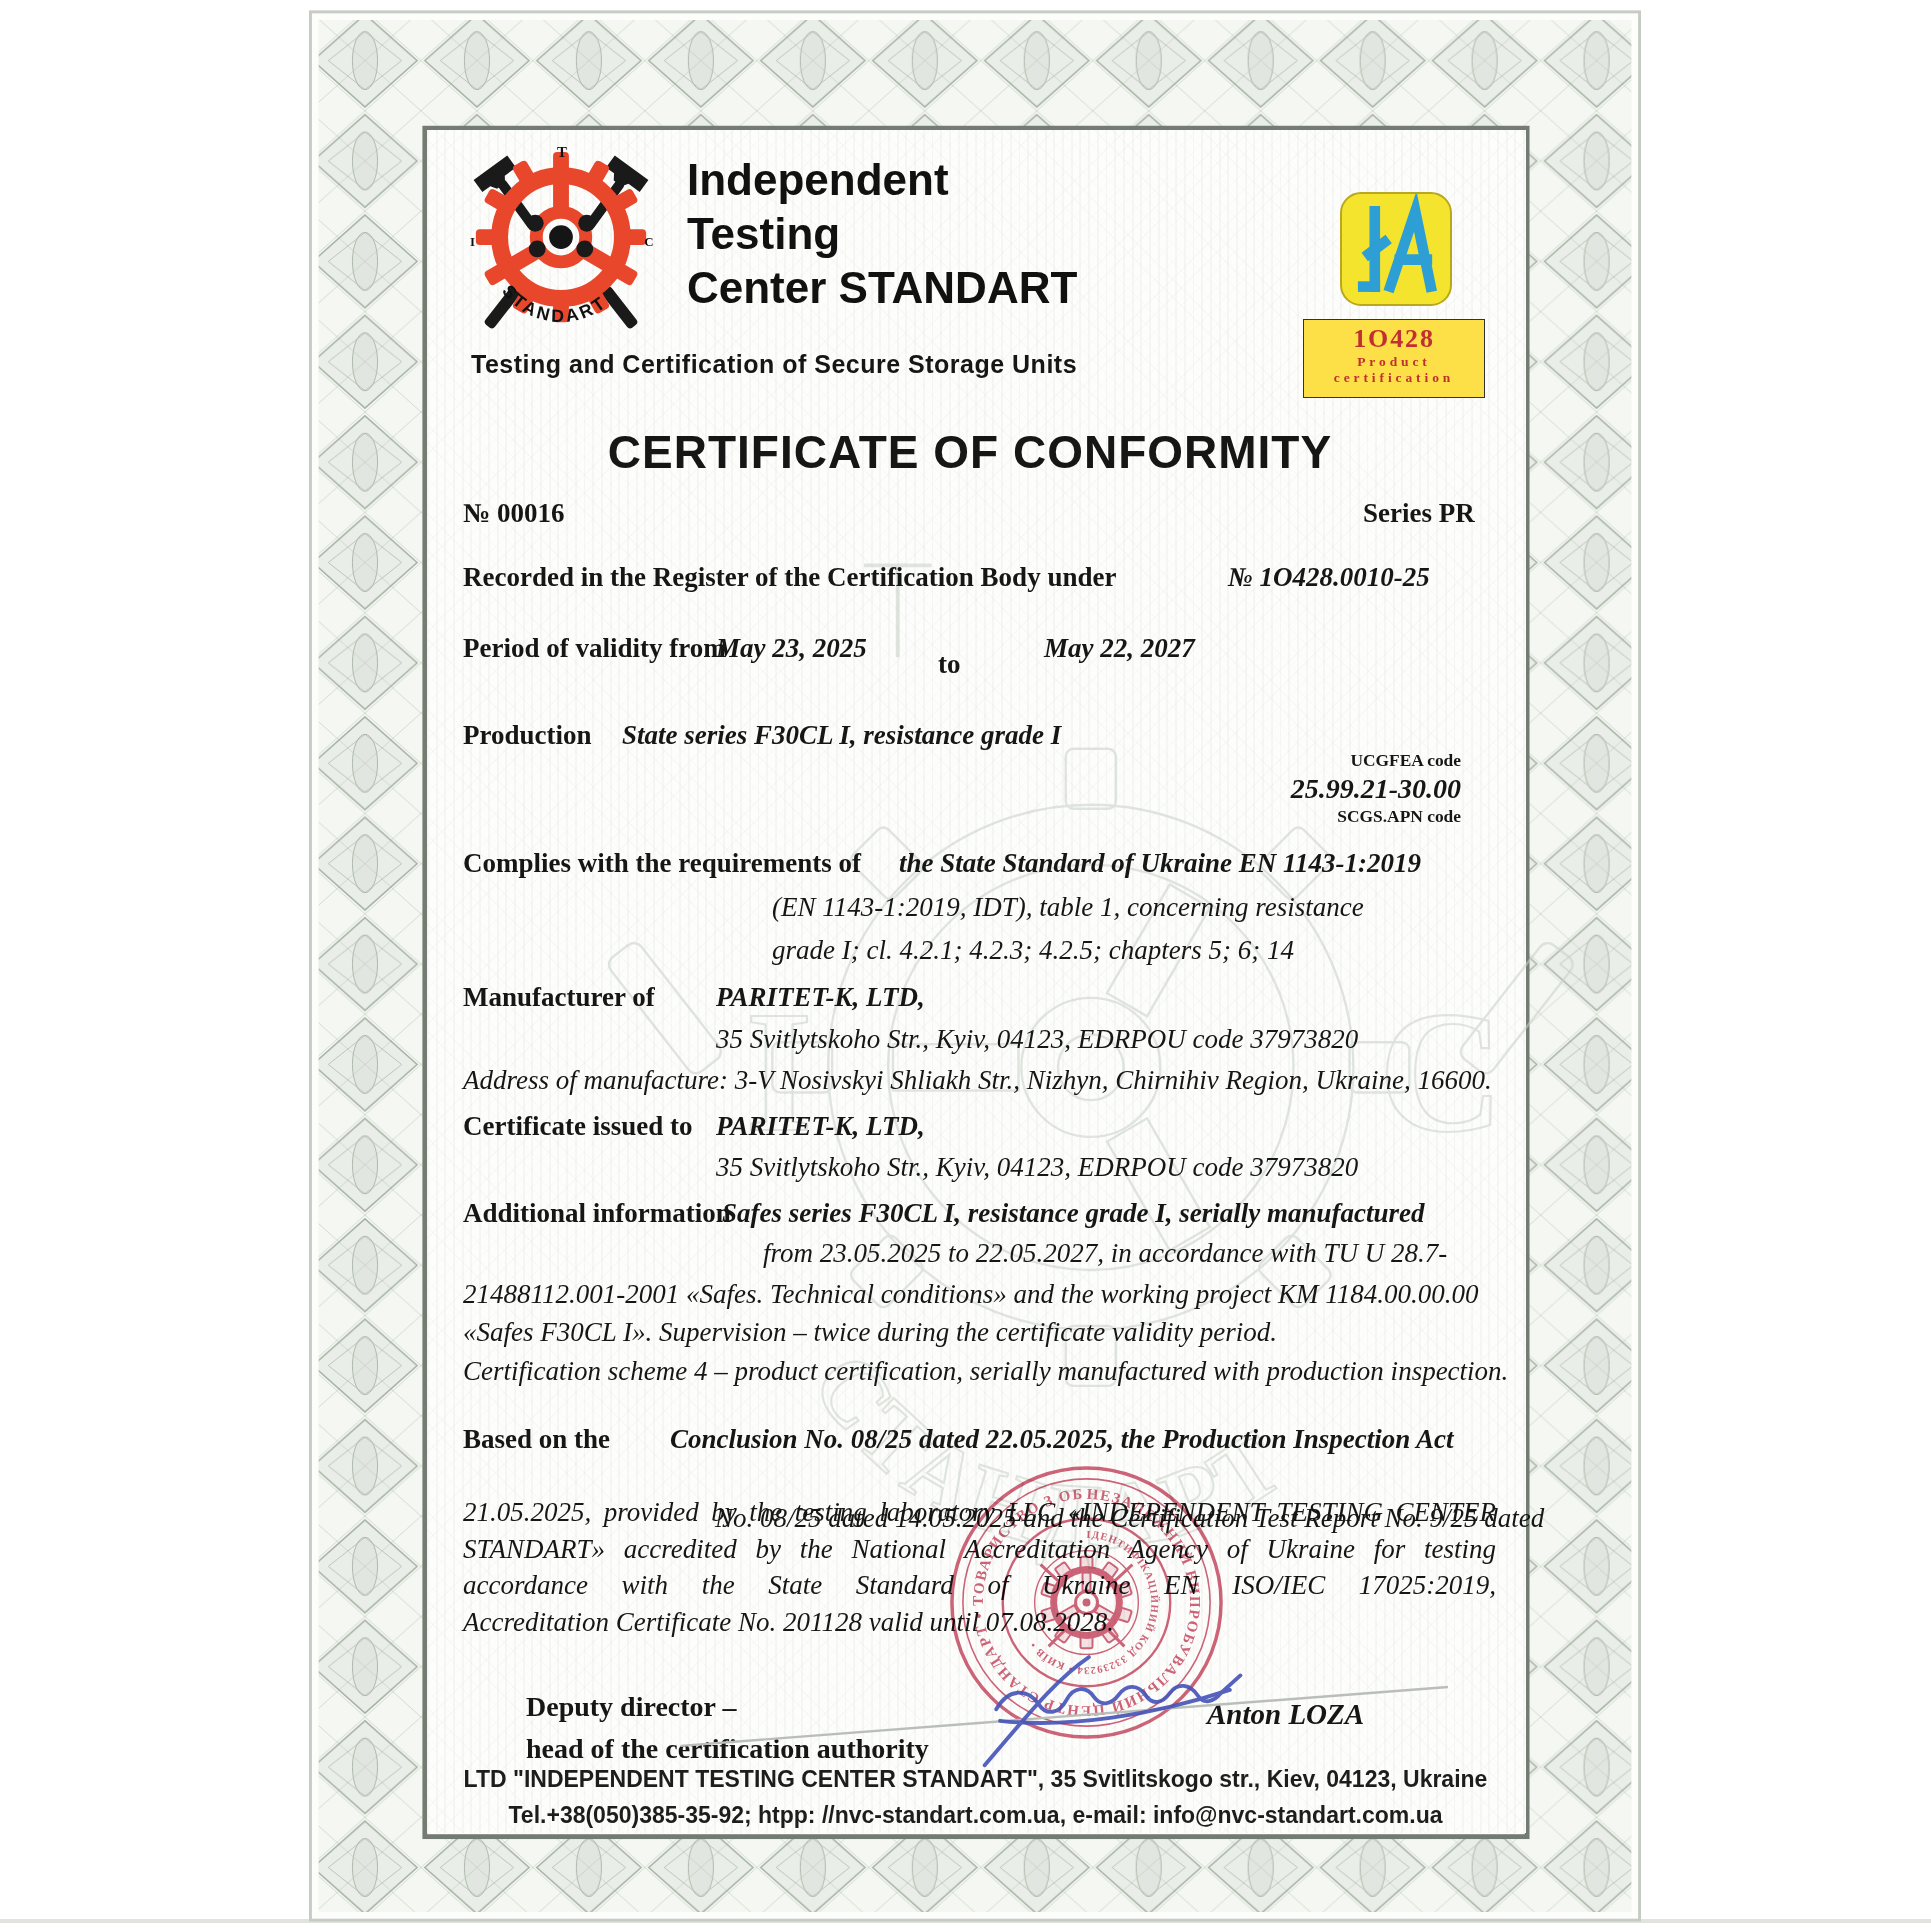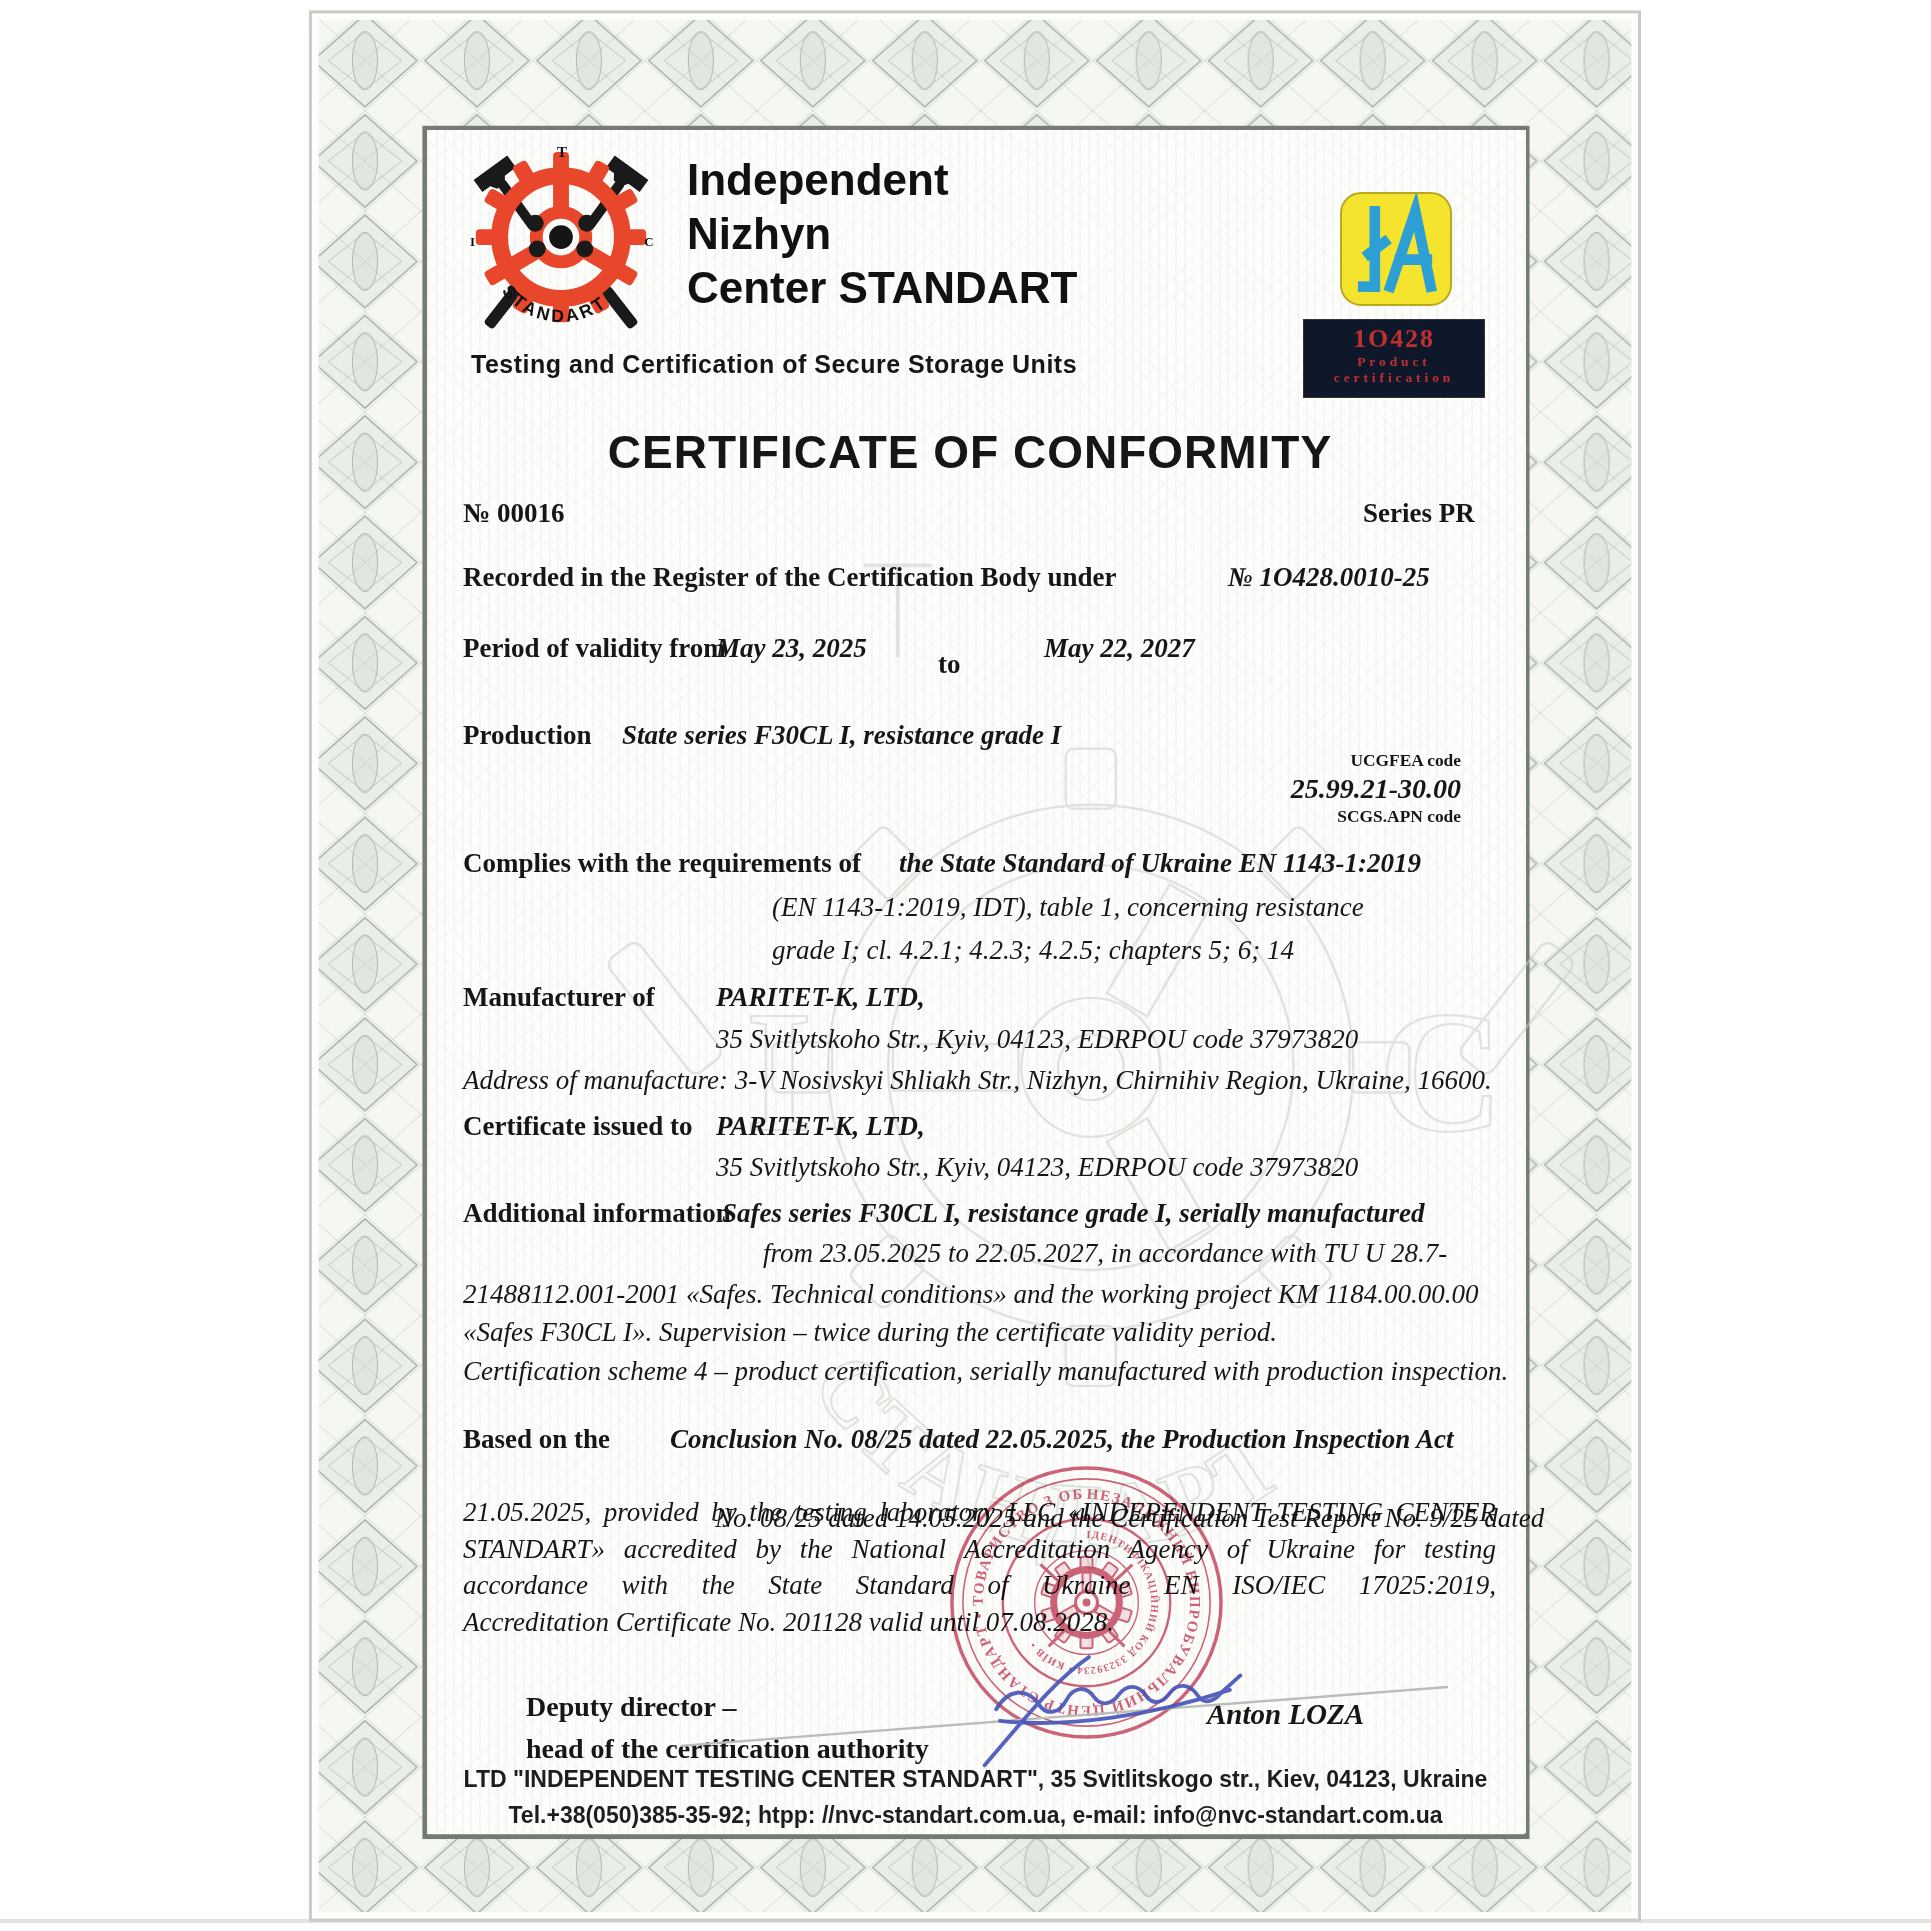--- a/index.html
+++ b/index.html
@@ -23,21 +23,21 @@
   .pline{position:absolute;left:154px;white-space:nowrap;font-size:27px;font-weight:normal;font-style:italic;}
   .jline{white-space:normal;width:1033px;text-align:justify;text-align-last:justify;}
   #org-title{position:absolute;left:378px;top:143px;font-size:44px;line-height:54px;font-weight:bold;
              font-family:"Liberation Sans","DejaVu Sans",sans-serif;color:#111;}
   #subtitle{position:absolute;left:162px;top:340px;font-size:25px;font-weight:bold;
             font-family:"Liberation Sans","DejaVu Sans",sans-serif;letter-spacing:0.5px;}
   #doc-title{position:absolute;left:135px;top:415px;width:1052px;text-align:center;font-size:46px;
              letter-spacing:1px;font-weight:bold;font-family:"Liberation Sans","DejaVu Sans",sans-serif;}
   #badge{position:absolute;left:1031px;top:182px;width:108px;height:110px;background:#f5e42e;
          border:2.9px solid #b9a81e;border-radius:21px;}
-  #badge-code-box{position:absolute;left:994px;top:309px;width:180px;height:77px;background:#0f172a;
+  #badge-code-box{position:absolute;left:994px;top:309px;width:180px;height:77px;background:#fde047;
          border:1.9px solid #333;text-align:center;}
   #badge-code{font-size:26px;font-weight:bold;letter-spacing:1.9px;color:#c03030;margin-top:3.9px;}
   #badge-sub1,#badge-sub2{font-size:13.5px;font-weight:bold;color:#c03030;letter-spacing:3.9px;line-height:16.4px;}
   #codes{position:absolute;left:830px;top:740px;width:322px;text-align:right;}
   #codes .c-lbl{font-size:17.4px;font-weight:bold;}
   #codes .c-val{font-size:28px;font-weight:bold;font-style:italic;margin:1.9px 0;}
   #footer{position:absolute;left:124px;top:1751px;width:1085px;text-align:center;
           font-family:"Liberation Sans","DejaVu Sans",sans-serif;font-weight:bold;font-size:23px;line-height:36px;color:#1d1d1d;}
   #deputy{position:absolute;left:217px;top:1676px;font-size:28px;font-weight:bold;line-height:42px;}
   #anton{position:absolute;left:898px;top:1688px;font-size:29px;font-weight:bold;font-style:italic;}
@@ -158,21 +158,21 @@
       <text font-size="18" font-weight="bold" letter-spacing="3" fill="#111" font-family="Liberation Sans, DejaVu Sans, sans-serif">
         <textPath href="#arcStd">STANDART</textPath>
       </text>
       <text x="96" y="14" font-size="15" font-weight="bold" fill="#111">T</text>
       <text x="8" y="104" font-size="13" font-weight="bold" fill="#111">I</text>
       <text x="184" y="104" font-size="13" font-weight="bold" fill="#111">C</text>
     </svg>
 
     <div id="org-title">
       <div>Independent</div>
-      <div>Nizhyn</div>
+      <div>Testing</div>
       <div>Center STANDART</div>
     </div>
     <div id="subtitle">Testing and Certification of Secure Storage Units</div>
 
     <div id="badge">
       <svg width="108" height="110" viewBox="0 0 112 114">
         <g stroke="#2e9fd4" stroke-width="11" fill="none" stroke-linecap="square">
           <path d="M34 18 V96"></path>
           <path d="M34 96 H22"></path>
           <path d="M28 62 L44 50"></path>

